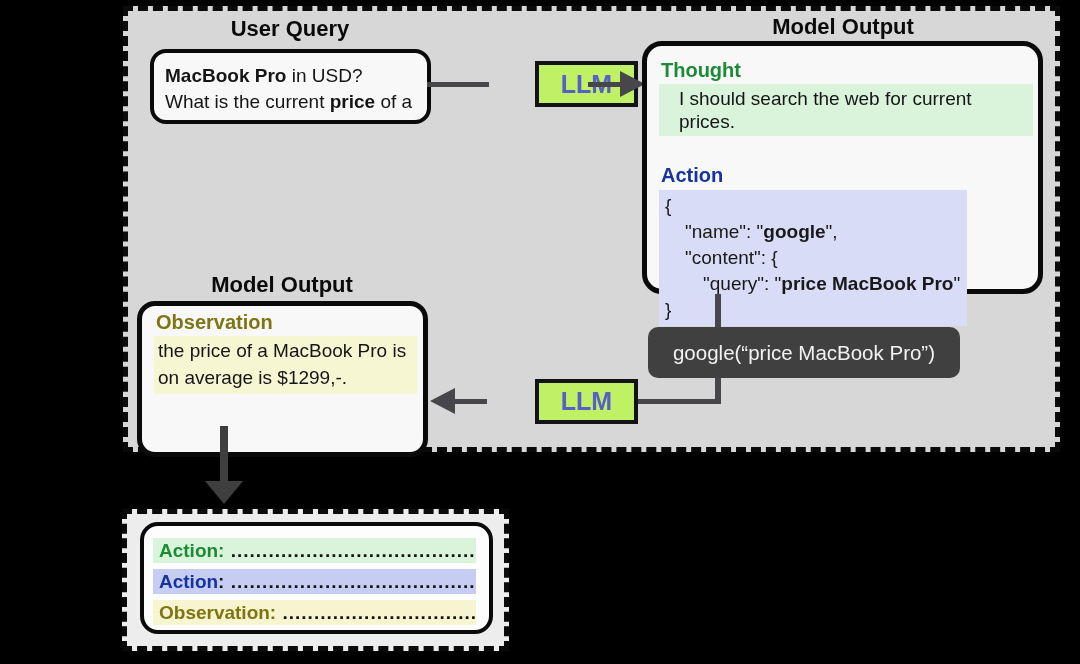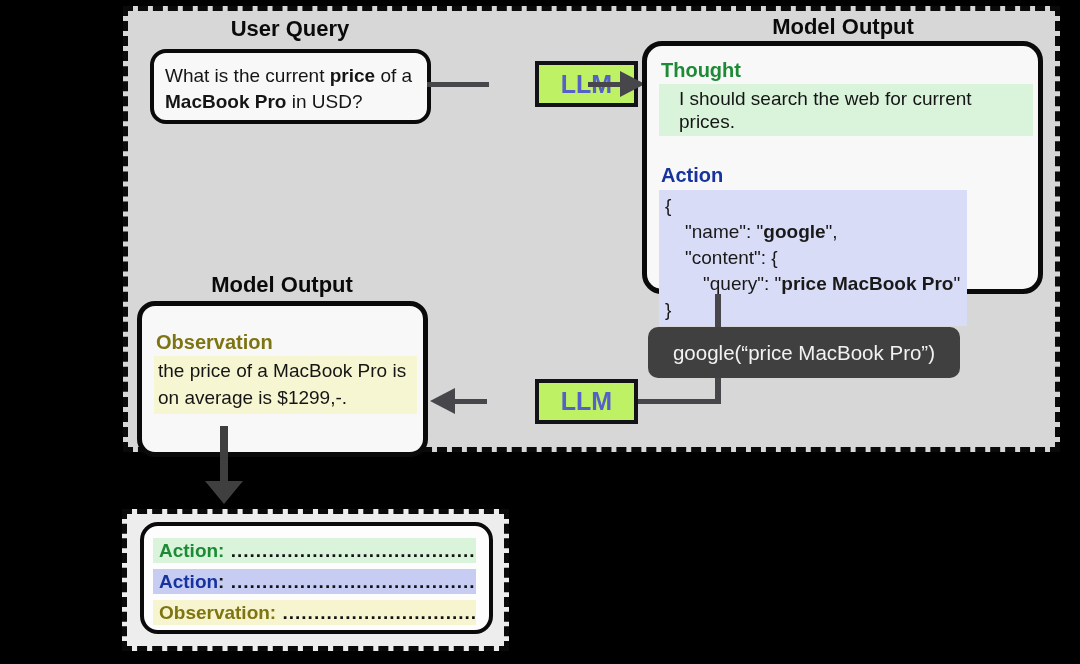--- a/index.html
+++ b/index.html
@@ -39,21 +39,21 @@
               padding:3px 0 3px 6px;margin-top:3px;color:#191919;}
   .json-block b{font-weight:bold;}
   .ind1{padding-left:20px;}
   .ind2{padding-left:38px;}
   .mt-gap{margin-top:27px;}
 
   .tool-box{left:648px;top:327px;width:312px;height:51px;background:#404040;border-radius:10px;
             display:flex;align-items:center;justify-content:center;color:#f2f2f2;font-size:20.5px;}
 
   .obs-box{left:137px;top:301px;width:291px;height:156px;border-radius:18px;
-           padding:24px 6px 0 12px;}
+           padding:4px 6px 0 12px;}
   .obs-hl{background:#f7f6d2;font-size:19px;line-height:27px;padding:1px 2px 3px 4px;margin-top:2px;}
 
   
   .line{background:#47474b;}
   .arr-right{width:0;height:0;border-top:13px solid transparent;border-bottom:13px solid transparent;
              border-left:25px solid #47474b;}
   .arr-left{width:0;height:0;border-top:13px solid transparent;border-bottom:13px solid transparent;
             border-right:25px solid #47474b;}
   .big-shaft{left:220px;top:426px;width:8px;height:56px;background:#3f3f3f;}
   .big-head{left:205px;top:481px;width:0;height:0;border-left:19px solid transparent;
@@ -72,22 +72,22 @@
 </style>
 </head>
 <body>
 
 <div class="stage">
 
   <div class="abs agent-panel"></div>
 
   <div class="abs sec-title" style="left:160px;top:16px;width:260px;">User Query</div>
   <div class="abs msg-box user-query-box">
+    <div><b>MacBook Pro</b><span> in USD?</span></div>
     <div><span>What is the current </span><b>price</b><span> of a</span></div>
-    <div><b>MacBook Pro</b><span> in USD?</span></div>
   </div>
 
   <div class="abs line" style="left:427px;top:82px;width:62px;height:5px;"></div>
 
   <div class="abs llm-box llm-top">
     <span>LLM</span>
   </div>
 
   <div class="abs line" style="left:588px;top:82px;width:34px;height:5px;"></div>
   <div class="abs arr-right" style="left:620px;top:71px;"></div>

